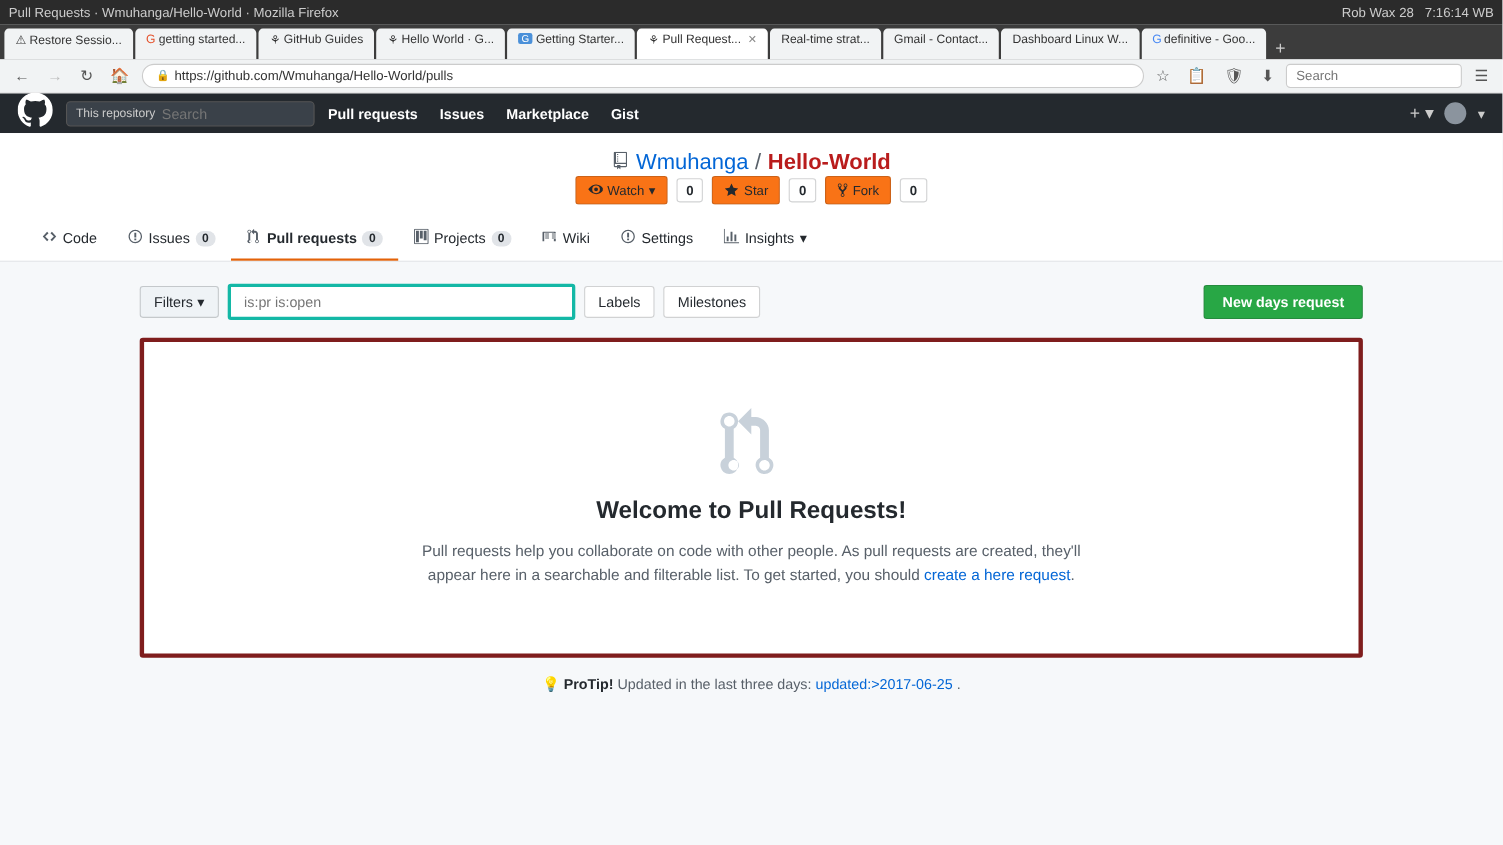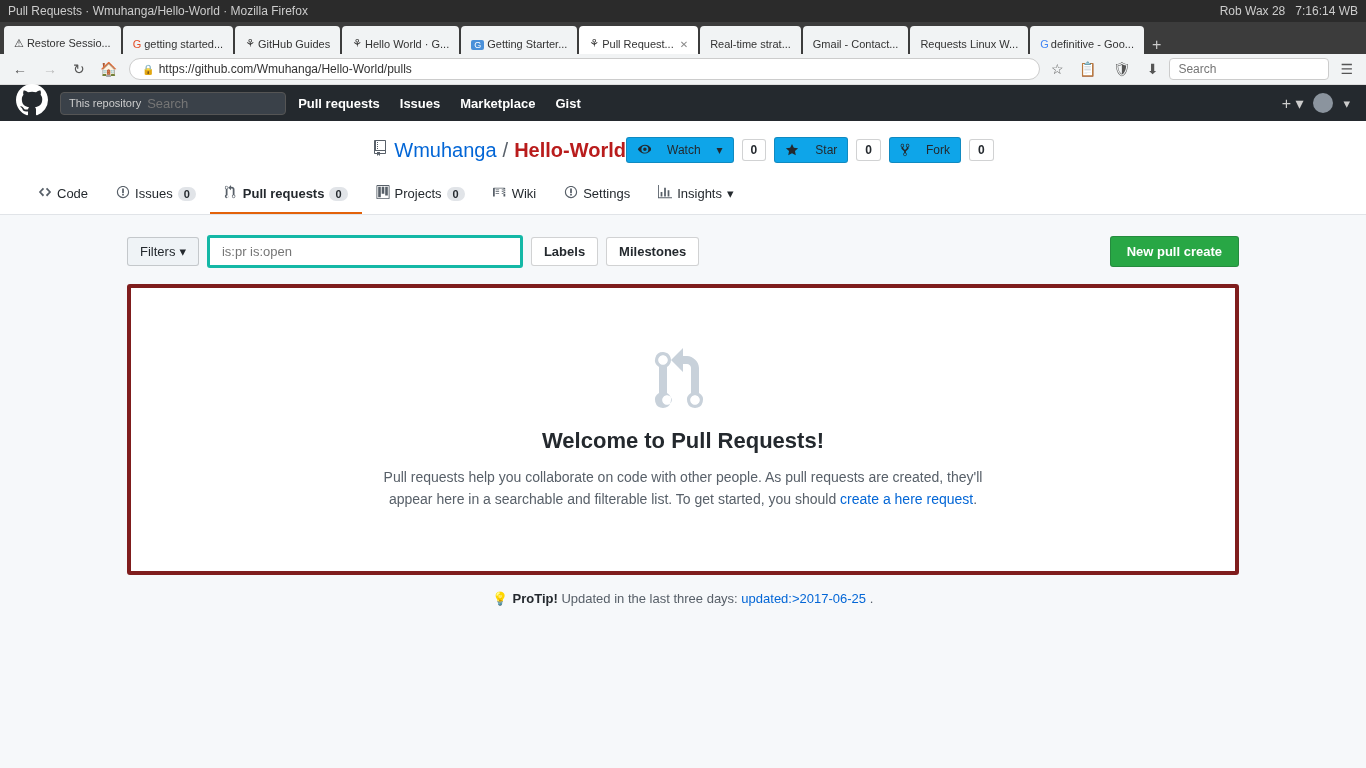--- a/index.html
+++ b/index.html
@@ -29,21 +29,21 @@
       font-size: 11px;
       padding: 4px 10px;
       border-radius: 4px 4px 0 0;
       max-width: 160px;
       white-space: nowrap;
       overflow: hidden;
       text-overflow: ellipsis;
       cursor: pointer;
       height: 28px;
       display: flex;
-      align-items: flex-end;
+      align-items: flex-start;
       margin-right: 2px;
     }
     .browser-tab.active { background: #fff; }
     .browser-tab .tab-close { margin-left: 6px; color: #888; font-size: 10px; }
     .browser-nav {
       background: #f1f3f4;
       display: flex;
       align-items: center;
       padding: 4px 8px;
       gap: 6px;
@@ -133,41 +133,42 @@
     .repo-header {
       background: #fff;
       padding: 16px 24px 0;
       border-bottom: 1px solid #e1e4e8;
     }
     .repo-title {
       display: flex;
       align-items: center;
       justify-content: center;
       margin-bottom: 12px;
+      flex-direction: column;
     }
     .repo-title-left {
       display: flex;
       align-items: center;
       gap: 6px;
       font-size: 20px;
     }
     .repo-icon { color: #586069; font-size: 16px; }
     .repo-owner { color: #0366d6; text-decoration: none; font-weight: 400; }
     .repo-sep { color: #586069; }
     .repo-name { color: #b91c1c; text-decoration: none; font-weight: 600; }
     .repo-actions {
       display: flex;
       align-items: center;
       gap: 8px;
     }
     .repo-action-btn {
       display: flex;
       align-items: center;
-      gap: 16px;
-      background: #0ea5e9;
+      gap: 4px;
+      background: #f97316;
       border: 1px solid rgba(27,31,35,.2);
       border-radius: 3px;
       padding: 5px 10px;
       font-size: 12px;
       cursor: pointer;
       color: #24292e;
     }
     .repo-action-count {
       background: #fff;
       border: 1px solid rgba(27,31,35,.2);
@@ -246,21 +247,20 @@
       color: #586069;
     }
     .label-btn {
       background: #fff;
       border: 1px solid rgba(27,31,35,.2);
       border-radius: 3px;
       padding: 6px 12px;
       font-size: 13px;
       cursor: pointer;
       color: #24292e;
-      font-weight: bold;
     }
     .new-pr-btn {
       background: #28a745;
       border: 1px solid rgba(27,31,35,.2);
       border-radius: 3px;
       padding: 7px 16px;
       font-size: 13px;
       cursor: pointer;
       color: #fff;
       font-weight: 600;
@@ -339,21 +339,21 @@
     <span>Pull Request...</span>
     <span class="tab-close">✕</span>
   </div>
   <div class="browser-tab">
     <span>Real-time strat...</span>
   </div>
   <div class="browser-tab">
     <span>Gmail - Contact...</span>
   </div>
   <div class="browser-tab">
-    <span>Requests Linux W...</span>
+    <span>Dashboard Linux W...</span>
   </div>
   <div class="browser-tab">
     <span style="color:#4285f4;margin-right:2px">G</span>
     <span>definitive - Goo...</span>
   </div>
   <button style="background:none;border:none;color:#ccc;font-size:16px;padding:0 6px;cursor:pointer">+</button>
 </div>
 
 <div class="browser-nav">
   <button class="nav-btn">←</button>
@@ -513,21 +513,21 @@
       </button>
       <input class="filter-search" type="text" placeholder="is:pr is:open" style="">
       <button class="label-btn">
         <span>Labels</span>
       </button>
       <button class="label-btn">
         <span>Milestones</span>
       </button>
     </div>
     <button class="new-pr-btn">
-      <span>New pull create</span>
+      <span>New days request</span>
     </button>
   </div>
 
   <div class="empty-state">
 
     <div class="pr-icon-large">
       <svg width="64" height="64" viewBox="0 0 14 16" fill="#c8d1da">
         <path fill-rule="evenodd" d="M11 11.28V5c-.03-.78-.34-1.47-.94-2.06C9.46 2.35 8.78 2.03 8 2H7V0L4 3l3 3V4h1c.27.02.48.11.69.31.21.2.3.42.31.69v6.28A1.993 1.993 0 0010 15a1.993 1.993 0 001-3.72zm-1 2.92c-.66 0-1.2-.55-1.2-1.2 0-.65.55-1.2 1.2-1.2.65 0 1.2.55 1.2 1.2 0 .65-.55 1.2-1.2 1.2zM4 3c0-1.11-.89-2-2-2a1.993 1.993 0 00-1 3.72v6.56A1.993 1.993 0 002 15a1.993 1.993 0 001-3.72V4.72c.59-.34 1-.98 1-1.72zm-1 11.2c-.66 0-1.2-.55-1.2-1.2 0-.65.55-1.2 1.2-1.2.65 0 1.2.55 1.2 1.2 0 .65-.55 1.2-1.2 1.2zM2 4.2C1.34 4.2.8 3.65.8 3c0-.65.55-1.2 1.2-1.2.65 0 1.2.55 1.2 1.2 0 .65-.55 1.2-1.2 1.2z"></path>
       </svg>
     </div>

